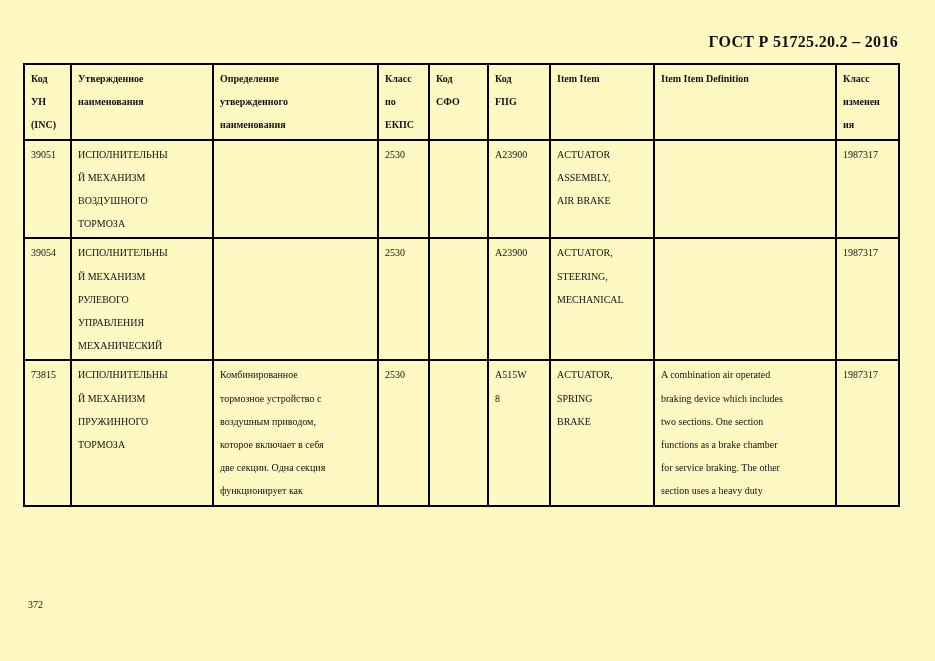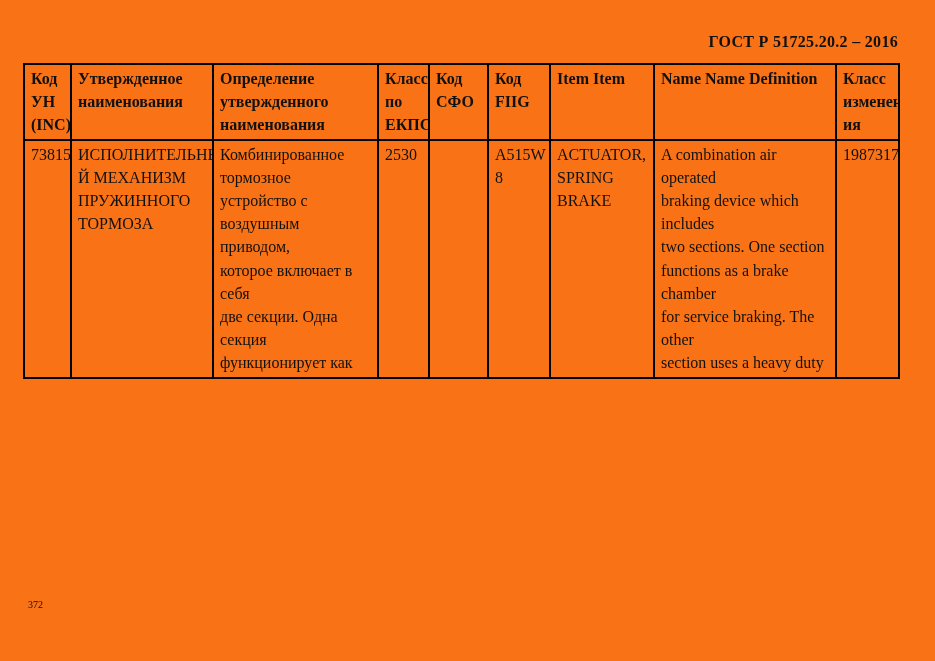--- a/index.html
+++ b/index.html
@@ -5,21 +5,21 @@
   html, body {
     margin: 0;
     padding: 0;
     background: #ffffff;
     overflow: hidden;
   }
   .page {
     position: relative;
     width: 935px;
     height: 661px;
-    background: #f97316;
+    background: #fef9c3;
     font-family: "Liberation Serif", "DejaVu Serif", serif;
     color: #111111;
   }
   .doc-header {
     position: absolute;
     top: 33px;
     right: 37px;
     font-size: 16px;
     font-weight: bold;
     letter-spacing: 0.3px;
@@ -32,21 +32,21 @@
     width: 875px;
     border-collapse: collapse;
     table-layout: fixed;
   }
   table.gost-table th,
   table.gost-table td {
     border: 2px solid #000000;
     vertical-align: top;
     text-align: left;
     padding: 2px 10px 2px 6px;
-    font-size: 16px;
+    font-size: 10px;
     line-height: 23.2px;
     white-space: pre-line;
     overflow: hidden;
     font-weight: normal;
   }
   table.gost-table th {
     font-weight: bold;
   }
   .page-number {
     position: absolute;
@@ -85,27 +85,60 @@
 утвержденного
 наименования</th>
         <th>Класс
 по
 ЕКПС</th>
         <th>Код
 СФО</th>
         <th>Код
 FIIG</th>
         <th>Item Item</th>
-        <th>Name Name Definition</th>
+        <th>Item Item Definition</th>
         <th>Класс
 изменен
 ия</th>
       </tr>
     </thead>
     <tbody>
+      <tr style="height:97px">
+        <td>39051</td>
+        <td>ИСПОЛНИТЕЛЬНЫ
+Й МЕХАНИЗМ
+ВОЗДУШНОГО
+ТОРМОЗА</td>
+        <td></td>
+        <td>2530</td>
+        <td></td>
+        <td>A23900</td>
+        <td>ACTUATOR
+ASSEMBLY,
+AIR BRAKE</td>
+        <td></td>
+        <td>1987317</td>
+      </tr>
+      <tr style="height:120px">
+        <td>39054</td>
+        <td>ИСПОЛНИТЕЛЬНЫ
+Й МЕХАНИЗМ
+РУЛЕВОГО
+УПРАВЛЕНИЯ
+МЕХАНИЧЕСКИЙ</td>
+        <td></td>
+        <td>2530</td>
+        <td></td>
+        <td>A23900</td>
+        <td>ACTUATOR,
+STEERING,
+MECHANICAL</td>
+        <td></td>
+        <td>1987317</td>
+      </tr>
       <tr style="height:143px">
         <td>73815</td>
         <td>ИСПОЛНИТЕЛЬНЫ
 Й МЕХАНИЗМ
 ПРУЖИННОГО
 ТОРМОЗА</td>
         <td>Комбинированное
 тормозное устройство с
 воздушным приводом,
 которое включает в себя

